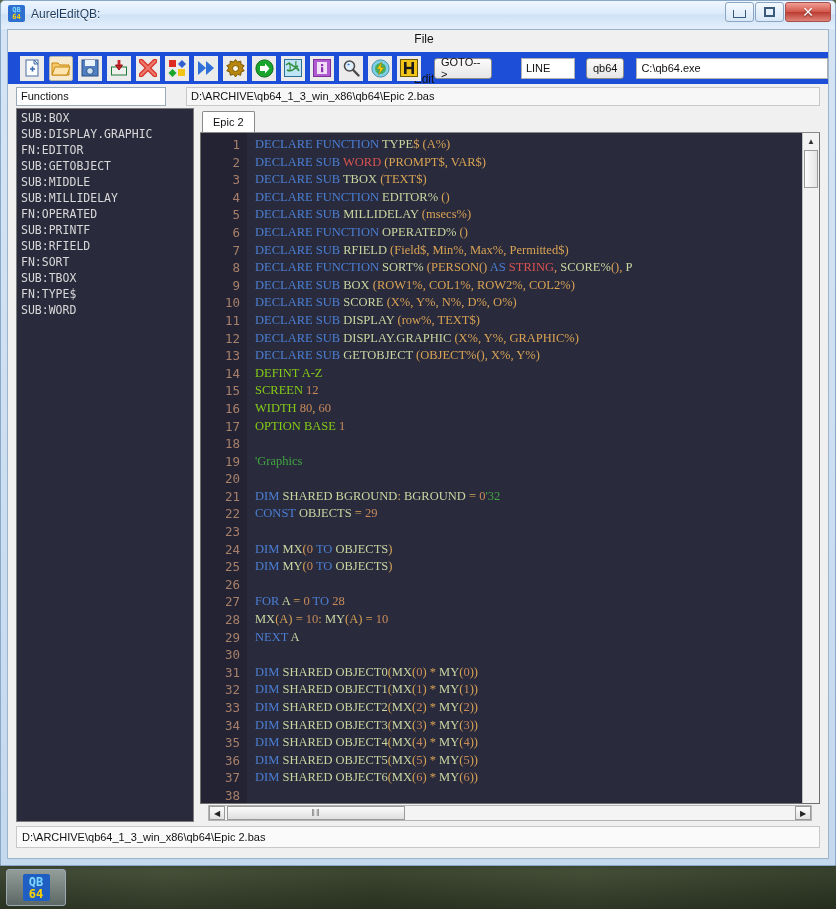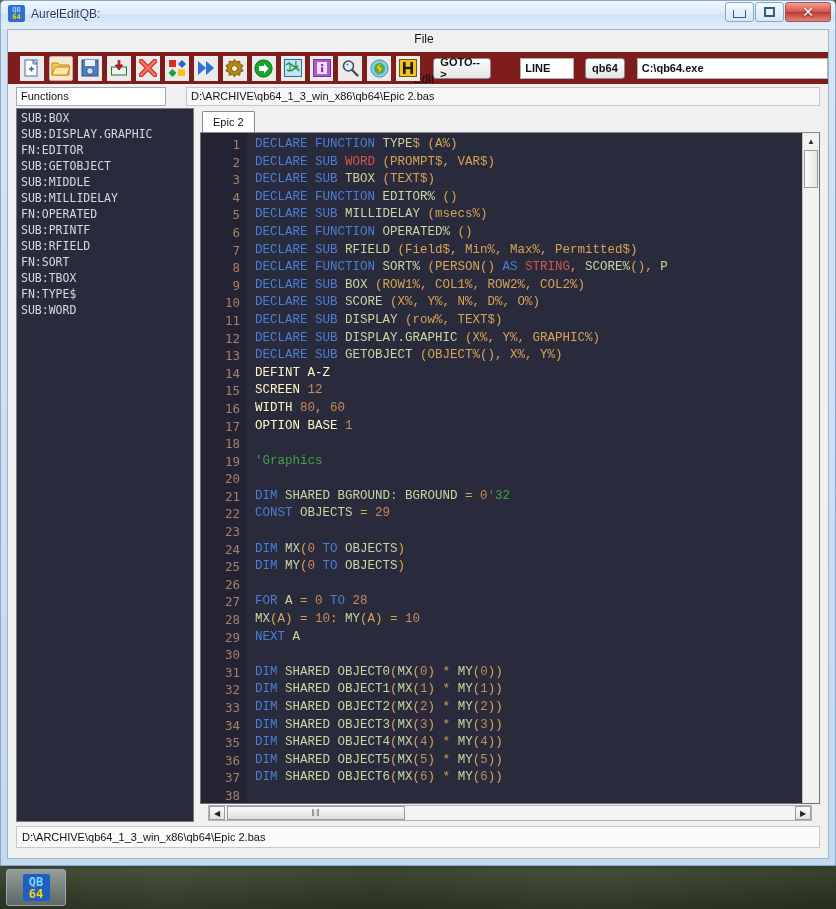--- a/index.html
+++ b/index.html
@@ -45,21 +45,21 @@
     text-shadow:0 1px 1px rgba(0,0,0,.5);font-family:"DejaVu Sans",sans-serif;}
   
   #client{position:absolute;left:6px;top:28px;right:6px;bottom:6px;
     background:#f0f0f0;border:1px solid #9cb4cc;box-sizing:border-box;}
   
   #menu-bar{height:22px;display:flex;align-items:center;padding-left:12px;gap:22px;
     background:#f0f0f0;flex-direction:column;}
   .menu-item{font-size:12px;color:#111;cursor:default;padding:2px 3px;}
   
   #toolbar{height:32px;display:flex;align-items:center;padding-left:12px;gap:5px;
-    background:#7f1d1d;font-weight:bold;}
+    background:#1d4ed8;}
   .tb{width:25px;height:25px;display:flex;align-items:center;justify-content:center;
     box-sizing:border-box;background:#ebebeb;border:1px solid transparent;}
   .tb.sel{background:#f5e9d0;border:1px solid #b9b9a9;border-radius:2px;}
   .tbtn{height:21px;border:1px solid #8c8c8c;border-radius:3px;
     background:linear-gradient(180deg,#fbfbfb,#e6e6e6);
     font-size:11px;color:#111;display:flex;align-items:center;
     justify-content:center;padding:0 6px;box-sizing:border-box;}
   .tfield{height:21px;border:1px solid #b0b0b0;background:#fff;font-size:11px;
     color:#111;display:flex;align-items:center;padding:0 4px;box-sizing:border-box;}
   
@@ -84,30 +84,30 @@
   .tab{height:21px;border:1px solid #8a8a8a;border-bottom:none;background:#fff;
     font-size:11px;color:#111;display:flex;align-items:center;padding:0 10px;
     box-sizing:border-box;margin-left:2px;border-radius:2px 2px 0 0;}
   #editor-wrap{flex:1;display:flex;border:1px solid #6f6f6f;border-top:none;
     box-sizing:border-box;background:#2a2a3d;overflow:hidden;position:relative;}
   #code-area{flex:1;display:flex;overflow:hidden;background:#2a2a3d;}
   #gutter{width:46px;background:#232334;flex-shrink:0;padding-top:3px;box-sizing:border-box;}
   .lnum{font-family:"DejaVu Sans Mono",monospace;font-size:12.5px;color:#a8806a;
     line-height:17.6px;text-align:right;padding-right:7px;}
   #code-lines{flex:1;padding-top:3px;padding-left:8px;overflow:hidden;box-sizing:border-box;}
-  .cline{font-family:Liberation Mono, monospace;font-size:12.5px;
+  .cline{font-family:Liberation Serif, serif;font-size:12.5px;
     line-height:17.6px;white-space:pre;}
   
   .k{color:#4a7fd4;}       
   .id{color:#c9d6a0;}      
   .p{color:#d8a353;}       
   .t{color:#d9534f;}       
   .n{color:#c88a5a;}       
   .c{color:#3fa63f;}       
-  .g{color:#fef9c3;}       
+  .g{color:#84cc16;}       
   
   #vscroll{width:17px;background:#f2f2f2;border-left:1px solid #c0c0c0;
     display:flex;flex-direction:column;align-items:center;box-sizing:border-box;}
   .sb-arrow{width:17px;height:16px;display:flex;align-items:center;justify-content:center;
     font-size:8px;color:#333;}
   #vthumb{width:14px;height:38px;margin-top:1px;border:1px solid #9a9a9a;
     background:linear-gradient(90deg,#fdfdfd,#e4e4e4);box-sizing:border-box;}
   
   #hscroll-row{height:18px;display:flex;align-items:center;padding:0 8px;
     background:#f0f0f0;box-sizing:border-box;gap:0;}

